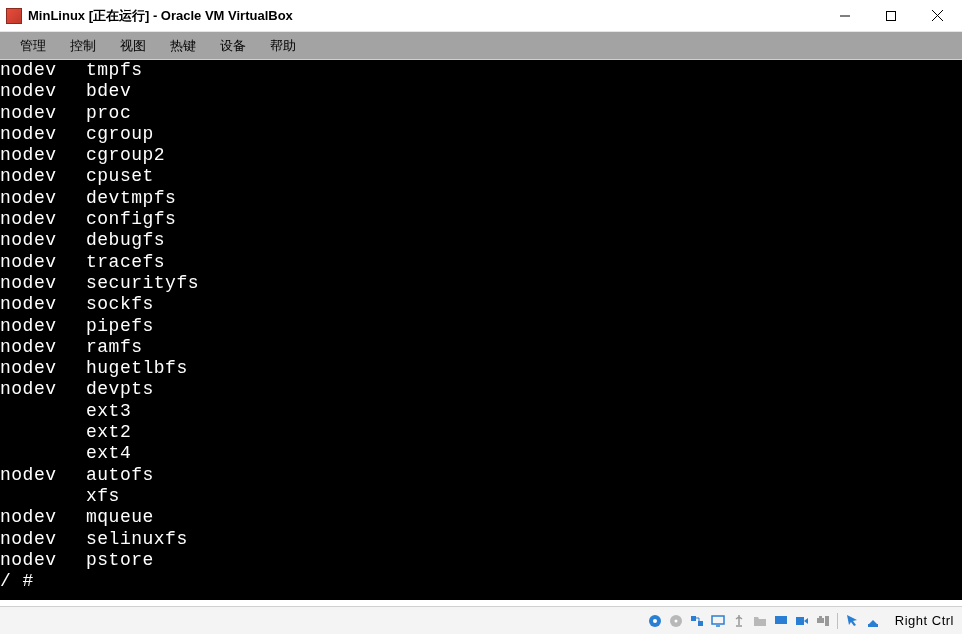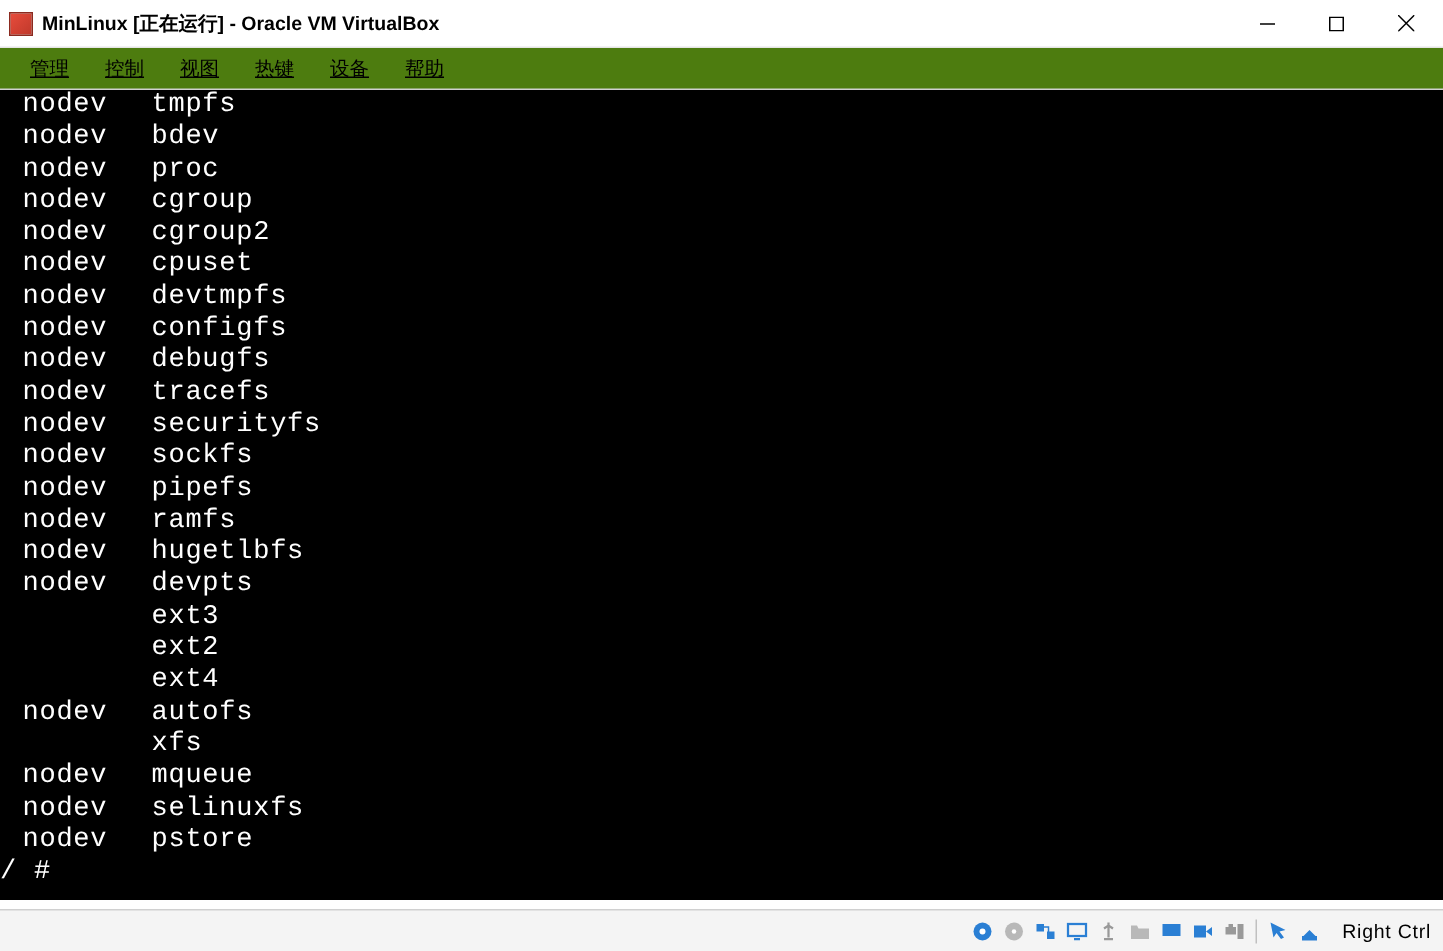--- a/index.html
+++ b/index.html
@@ -46,44 +46,43 @@
       color: #000;
       cursor: default;
     }
     .window-btn svg { stroke: #000; stroke-width: 1; fill: none; }
     .menubar {
       height: 28px;
       display: flex;
       align-items: center;
       padding: 0 8px;
       gap: 0;
-      background: #4d7c0f;
+      background: #a3a3a3;
       border-bottom: 1px solid #d0d0d0;
-      text-decoration: underline;
     }
     .menu-item {
       padding: 4px 12px;
       font-size: 13px;
       color: #000;
       cursor: default;
     }
     .terminal {
       background: #000000;
       color: #ffffff;
       font-family: "Consolas", "Courier New", monospace;
       font-size: 18px;
       line-height: 21.3px;
       padding: 0 0 0 0;
       height: 540px;
       overflow: hidden;
       white-space: pre;
       letter-spacing: 0.5px;
     }
     .term-row { display: block; }
-    .term-col1 { display: inline-block; width: 86px; margin-left: 15px; }
+    .term-col1 { display: inline-block; width: 86px; }
     .term-col2 { display: inline-block; }
     .statusbar {
       position: absolute;
       bottom: 0;
       right: 0;
       left: 0;
       height: 28px;
       background: #f4f4f4;
       border-top: 1px solid #d0d0d0;
       display: flex;

